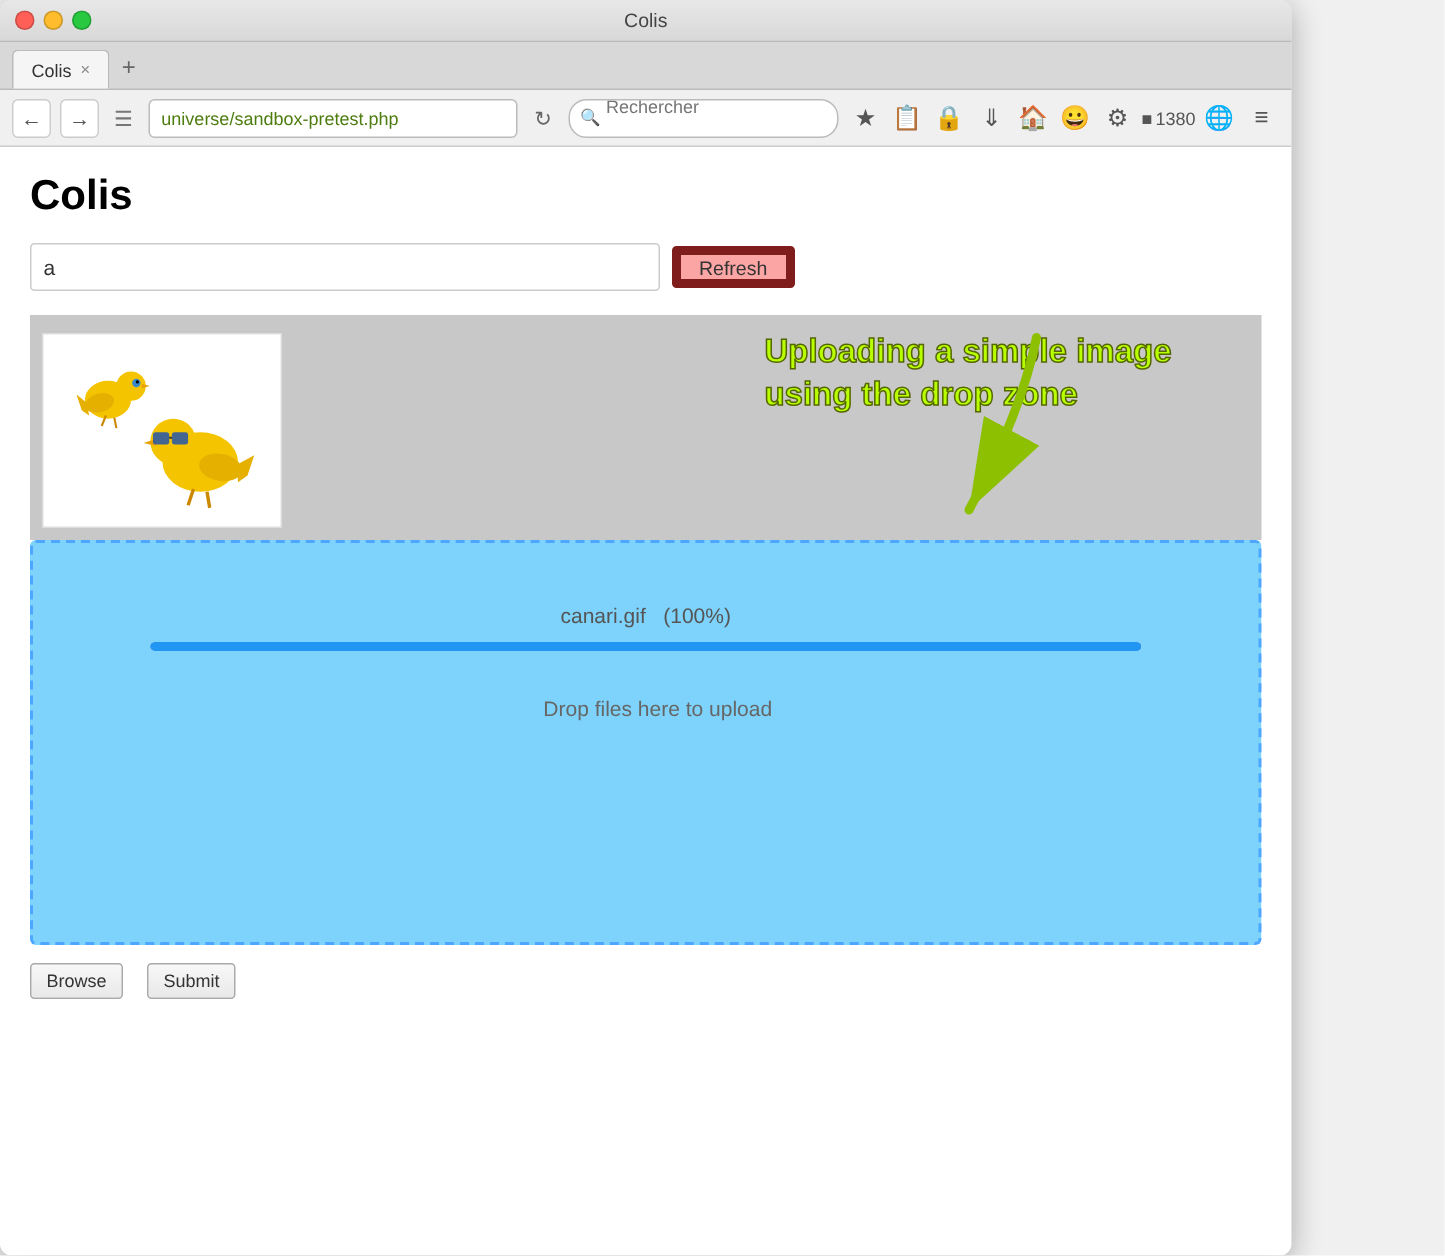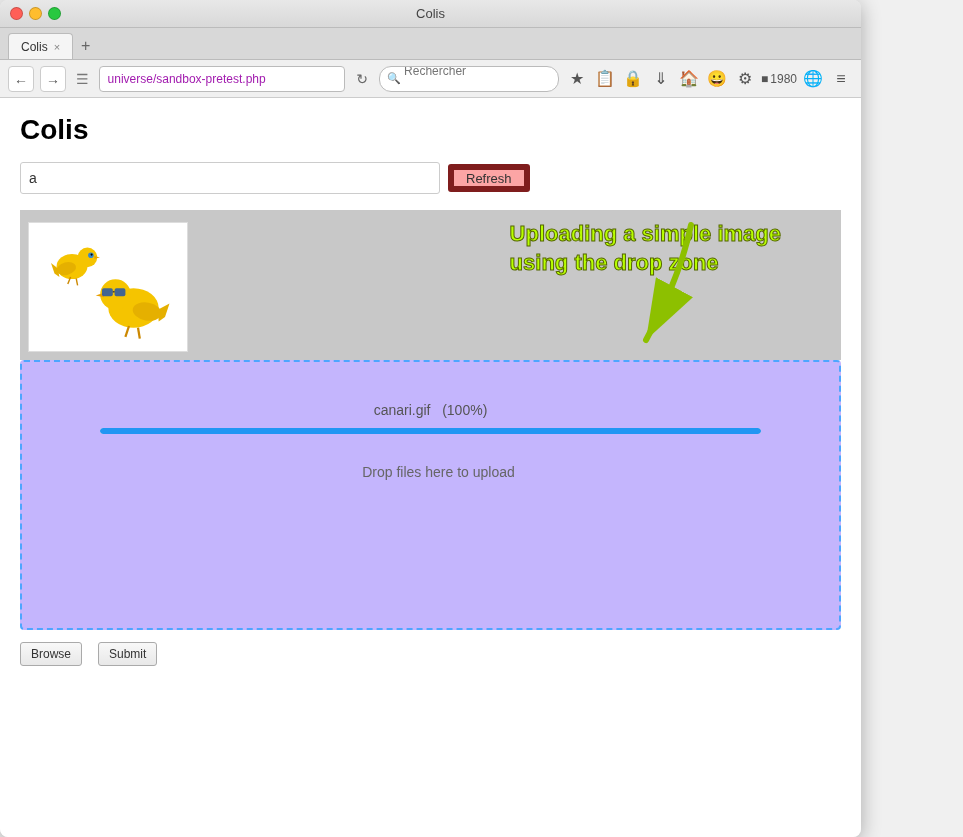--- a/index.html
+++ b/index.html
@@ -123,21 +123,21 @@
       padding: 2px 4px;
     }
     .address-bar {
       flex: 1;
       height: 26px;
       border: 1px solid #bbb;
       border-radius: 4px;
       padding: 0 8px;
       font-size: 12px;
       background: #fff;
-      color: #a21caf;
+      color: #4d7c0f;
     }
     .reload-btn {
       width: 22px;
       height: 22px;
       display: flex;
       align-items: center;
       justify-content: center;
       cursor: pointer;
       color: #666;
       font-size: 14px;
@@ -270,21 +270,21 @@
 
     
     .drop-zone {
       border: 2px dashed #4da6ff;
       border-radius: 4px;
       min-height: 270px;
       display: flex;
       flex-direction: column;
       align-items: center;
       padding: 40px 20px 20px 20px;
-      background: #c4b5fd;
+      background: #7dd3fc;
     }
     .upload-filename {
       font-size: 14px;
       color: #555;
       margin-bottom: 10px;
     }
     .progress-bar-container {
       width: 85%;
       height: 6px;
       background: #e0e0e0;
@@ -355,21 +355,21 @@
     <div class="nav-icons">
       <span class="nav-icon">★</span>
       <span class="nav-icon">📋</span>
       <span class="nav-icon">🔒</span>
       <span class="nav-icon">⇓</span>
       <span class="nav-icon">🏠</span>
       <span class="nav-icon">😀</span>
       <span class="nav-icon">⚙</span>
       <span class="rss-badge">
         <span>■</span>
-        <span>1980</span>
+        <span>1380</span>
       </span>
       <span class="nav-icon">🌐</span>
       <span class="nav-icon">≡</span>
     </div>
   </div>
 
   <div class="page-content">
 
     <h1 class="page-title">Colis</h1>
 

